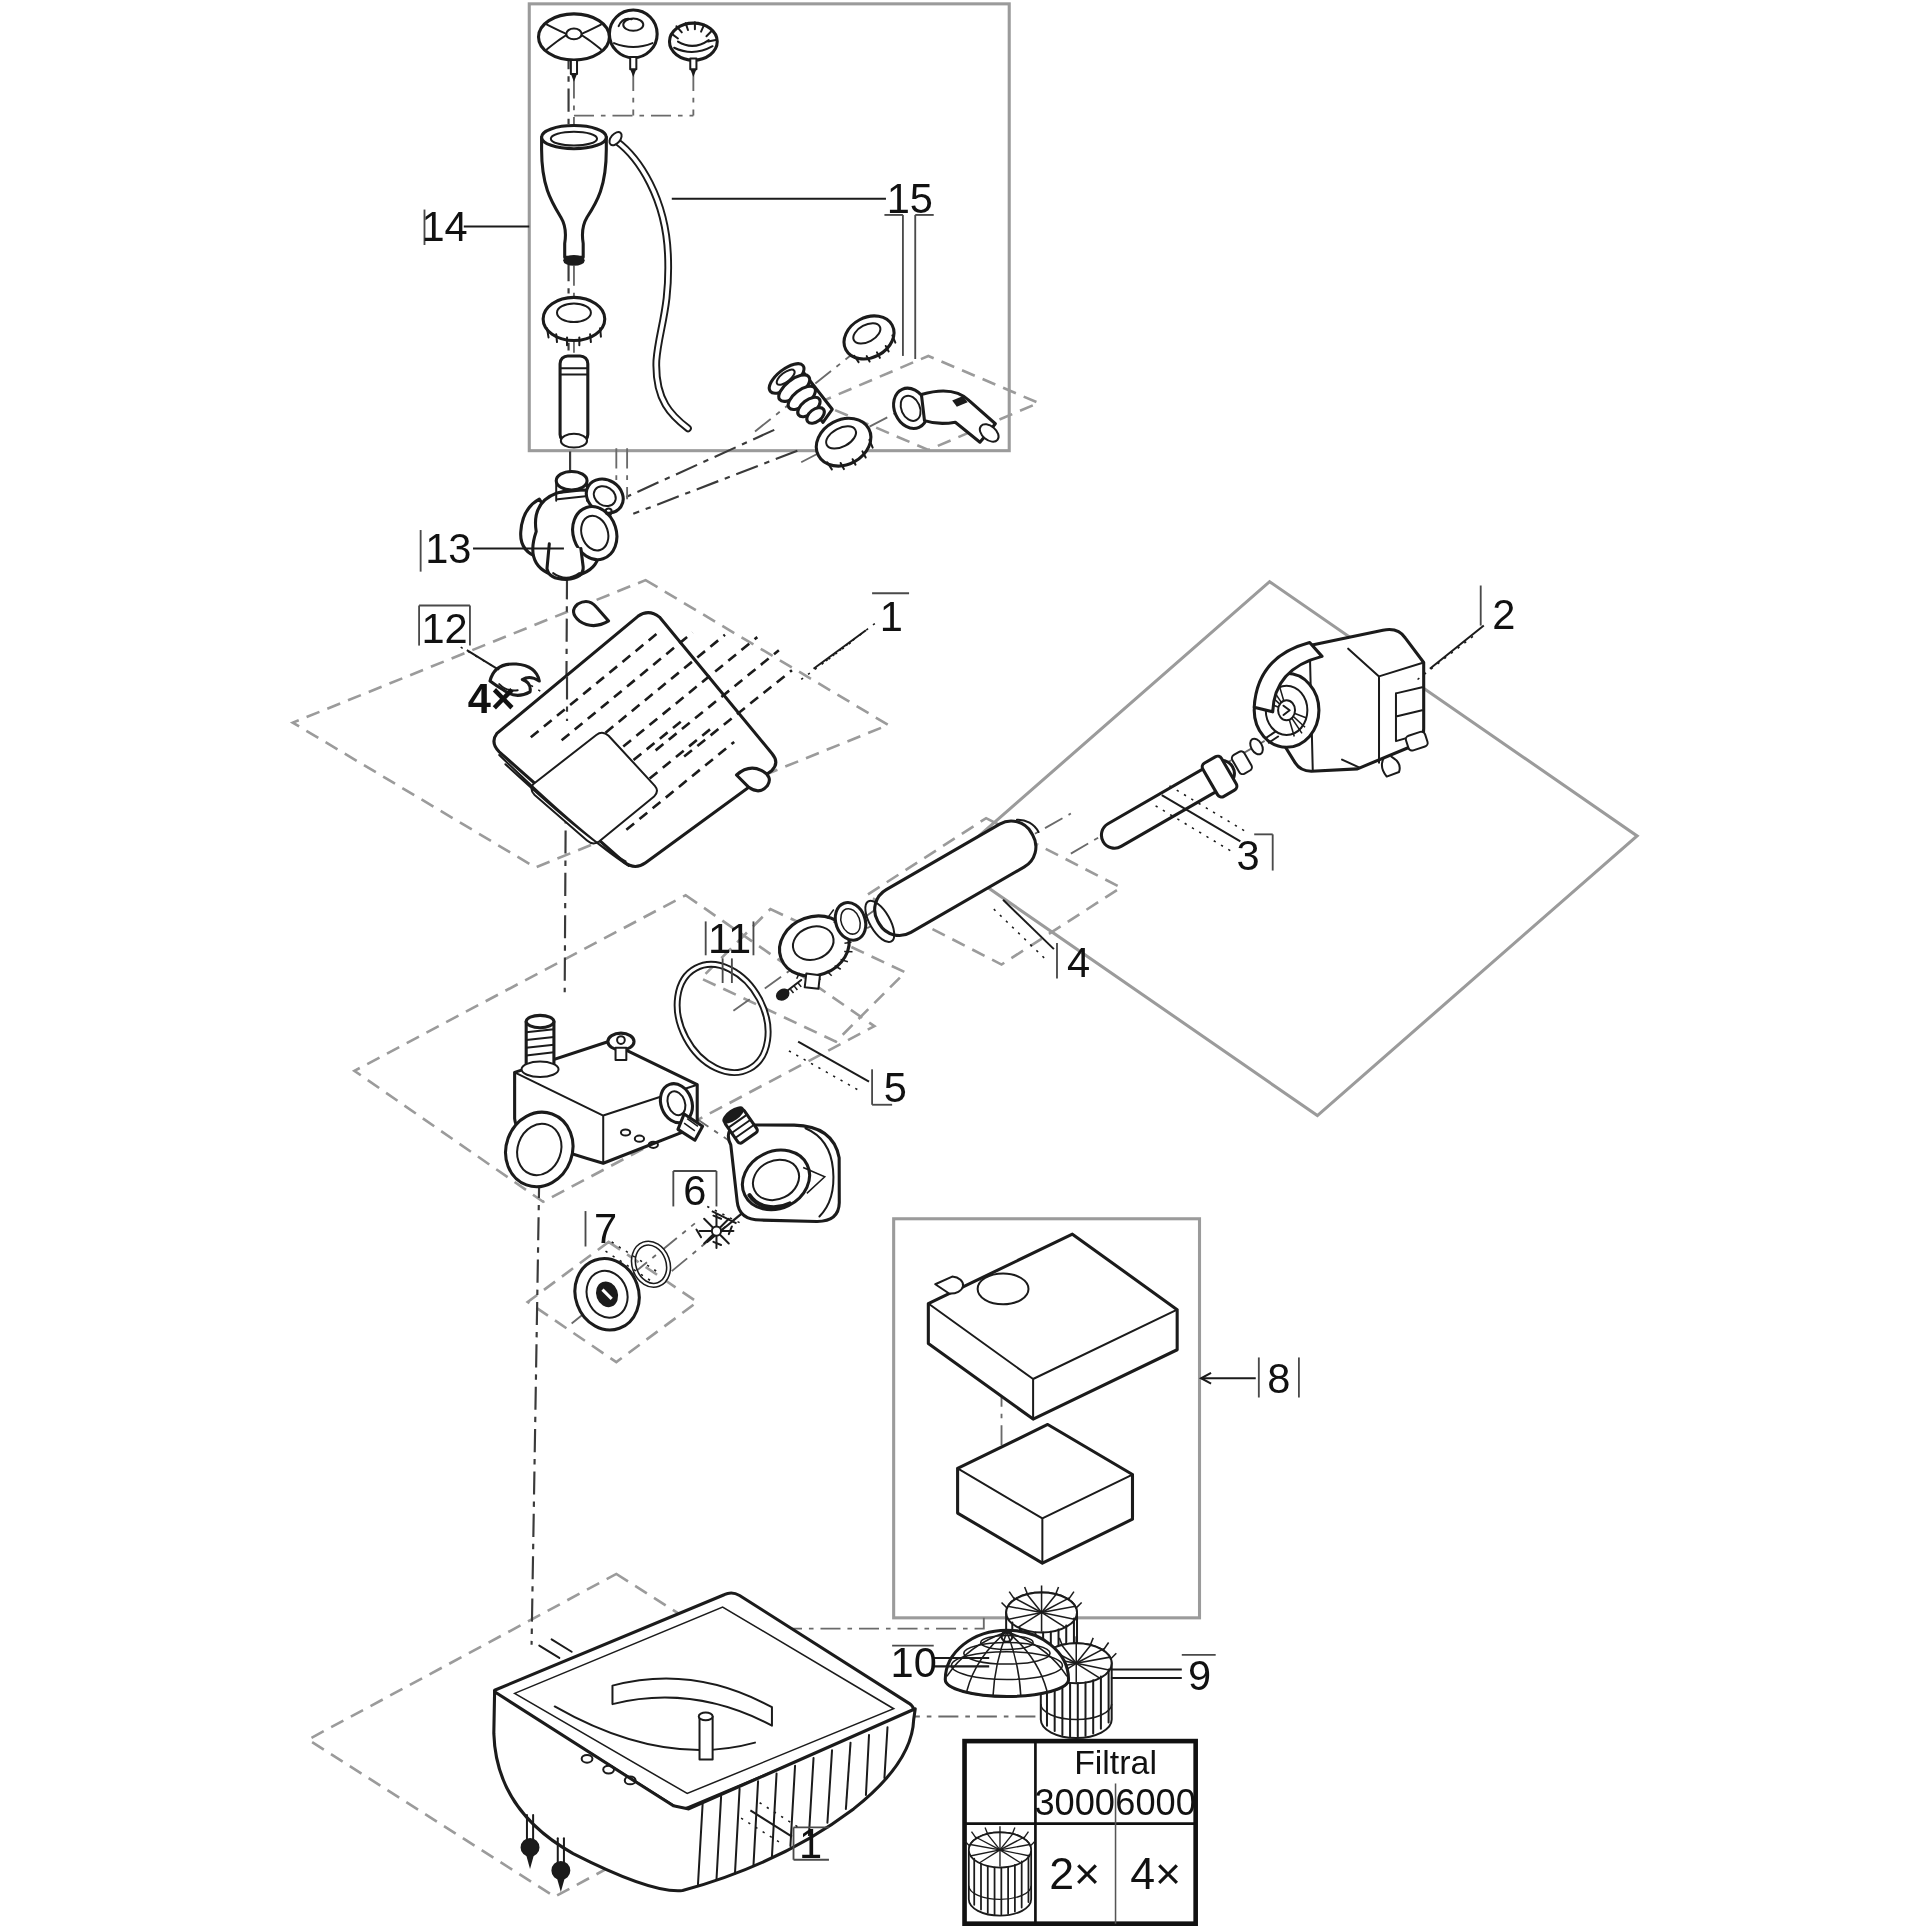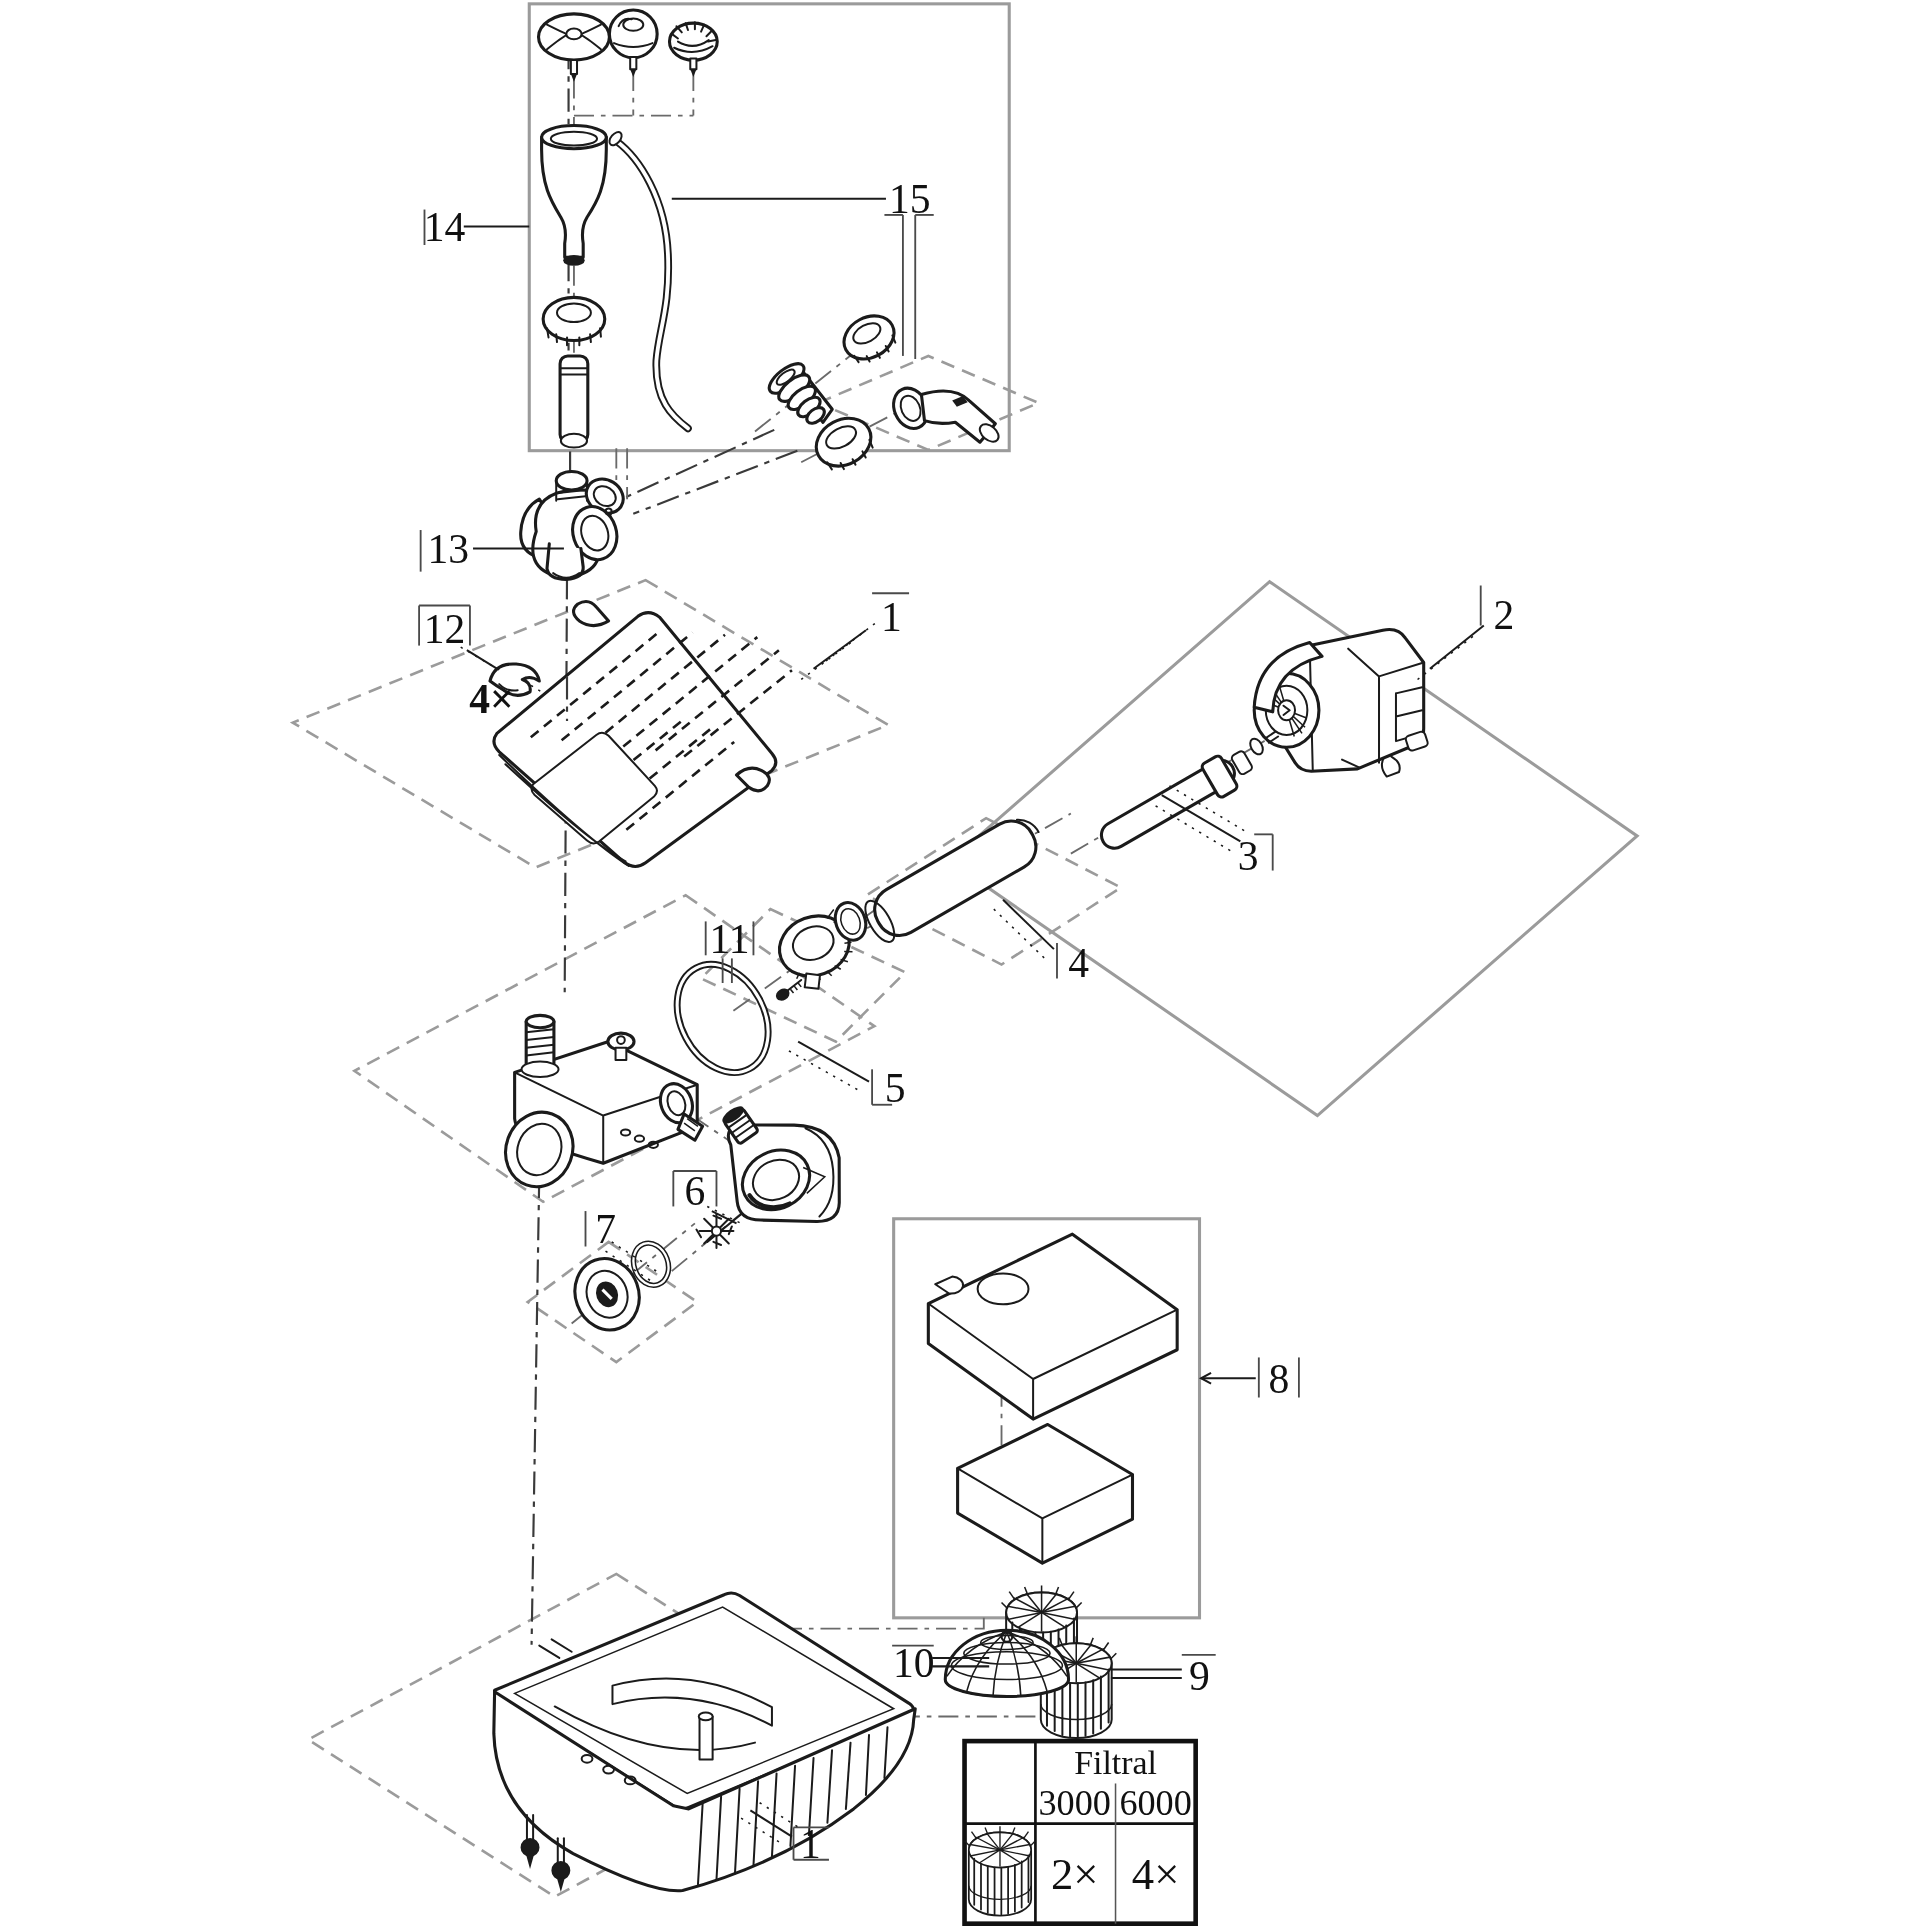--- a/index.html
+++ b/index.html
@@ -1,17 +1,17 @@
 <!DOCTYPE html>
 <html style="font-size:12.3px"><head>
 <meta charset="utf-8">
 <style>
   html,body{margin:0;padding:0;background:#ffffff;}
   .stage{position:relative;width:1926px;height:1926px;background:#ffffff;overflow:hidden;
-         font-family:Liberation Serif, serif;}
+         font-family:Liberation Sans, sans-serif;}
   svg{display:block}
   
   .ink   {stroke:#1b1b1b;fill:none;stroke-width:4;stroke-linecap:round;stroke-linejoin:round;}
   .ink2  {stroke:#1b1b1b;fill:none;stroke-width:2.6;stroke-linecap:round;stroke-linejoin:round;}
   .ink3  {stroke:#1b1b1b;fill:none;stroke-width:5.5;stroke-linecap:round;stroke-linejoin:round;}
   .fillw {fill:#ffffff;}
   .filld {fill:#1b1b1b;}
   .frame {stroke:#9b9b9b;fill:none;stroke-width:4;}
   .framed{stroke:#9b9b9b;fill:none;stroke-width:3.4;stroke-dasharray:18 11;}
   .cl    {stroke:#3a3a3a;fill:none;stroke-width:2.8;stroke-dasharray:30 9 7 9;}

